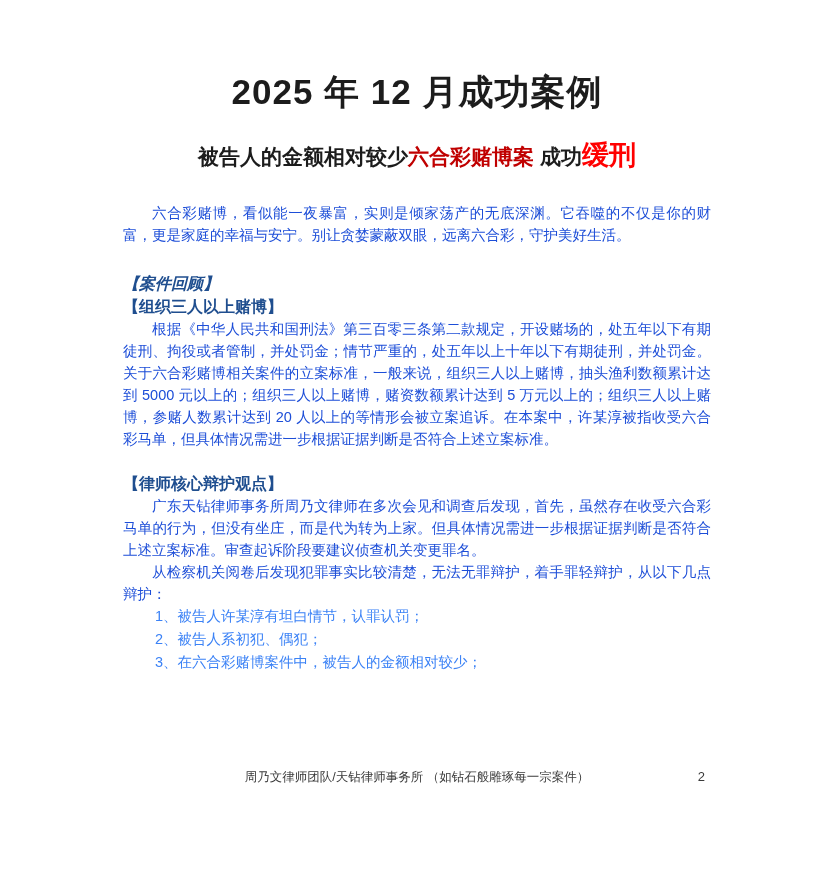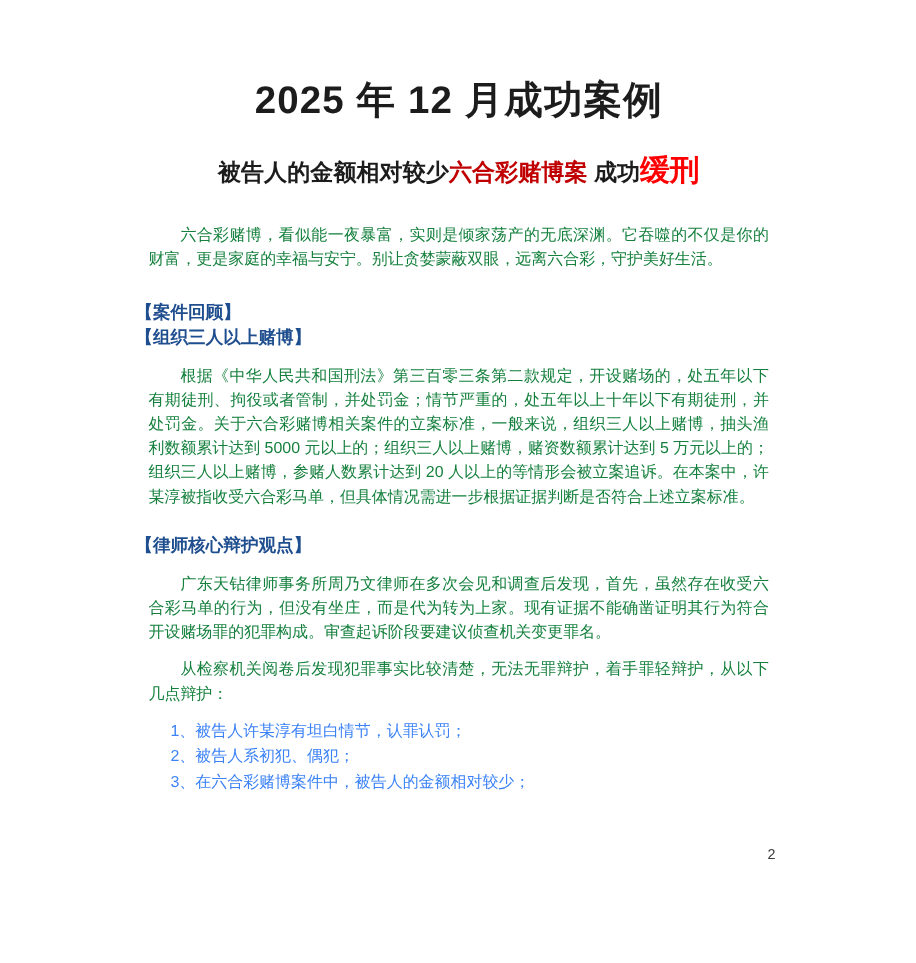--- a/index.html
+++ b/index.html
@@ -41,38 +41,38 @@
     color: #1c1c1c;
     line-height: 30px;
     white-space: nowrap;
   }
   .red-dark   { color: #c00000; }
   .red-bright { color: #ff0000; }
   .verdict    { font-size: 27px; }
 
   .section { margin: 0; }
   .sec-intro   { margin-top: 30px; }
-  .sec-case    { margin-top: 27px; }
+  .sec-case    { margin-top: 27px; font-style: italic; }
   .sec-law     { margin-top: 1px;  }
   .sec-defense { margin-top: 23px; }
 
   .sec-heading {
     font-size: 16px;
     font-weight: 700;
     color: #1f4e8f;
     line-height: 22px;
     margin: 0;
   }
   .para {
     font-size: 14.5px;
-    color: #15803d;
+    color: #1d4ed8;
     line-height: 22px;
     text-align: justify;
     text-indent: 2em;
-    margin: 12px;
+    margin: 0;
   }
   .defense-list {
     list-style: none;
     margin: 0;
     padding: 0 0 0 2em;
   }
   .defense-list li {
     font-size: 14.5px;
     color: #3b82f6;
     line-height: 23px;
@@ -115,27 +115,28 @@
       <h2 class="sec-heading">【案件回顾】</h2>
     </div>
 
     <div class="section sec-law">
       <h2 class="sec-heading">【组织三人以上赌博】</h2>
       <p class="para">根据《中华人民共和国刑法》第三百零三条第二款规定，开设赌场的，处五年以下有期徒刑、拘役或者管制，并处罚金；情节严重的，处五年以上十年以下有期徒刑，并处罚金。关于六合彩赌博相关案件的立案标准，一般来说，组织三人以上赌博，抽头渔利数额累计达到 5000 元以上的；组织三人以上赌博，赌资数额累计达到 5 万元以上的；组织三人以上赌博，参赌人数累计达到 20 人以上的等情形会被立案追诉。在本案中，许某淳被指收受六合彩马单，但具体情况需进一步根据证据判断是否符合上述立案标准。</p>
     </div>
 
     <div class="section sec-defense">
       <h2 class="sec-heading">【律师核心辩护观点】</h2>
-      <p class="para">广东天钻律师事务所周乃文律师在多次会见和调查后发现，首先，虽然存在收受六合彩马单的行为，但没有坐庄，而是代为转为上家。现有证据不能确凿证明其行为符合开设赌场罪的犯罪构成。审查起诉阶段要建议侦查机关变更罪名。</p>
+      <p class="para">广东天钻律师事务所周乃文律师在多次会见和调查后发现，首先，虽然存在收受六合彩马单的行为，但没有坐庄，而是代为转为上家。但具体情况需进一步根据证据判断是否符合上述立案标准。审查起诉阶段要建议侦查机关变更罪名。</p>
       <p class="para">从检察机关阅卷后发现犯罪事实比较清楚，无法无罪辩护，着手罪轻辩护，从以下几点辩护：</p>
       <ul class="defense-list">
         <li>1、被告人许某淳有坦白情节，认罪认罚；</li>
         <li>2、被告人系初犯、偶犯；</li>
         <li>3、在六合彩赌博案件中，被告人的金额相对较少；</li>
       </ul>
     </div>
 
   </div>
 
   <div class="footer">
+    <span>周乃文律师团队/天钻律师事务所 （如钻石般雕琢每一宗案件）</span>
     <span class="page-number">2</span>
   </div>
 </div>
 
 </body></html>

